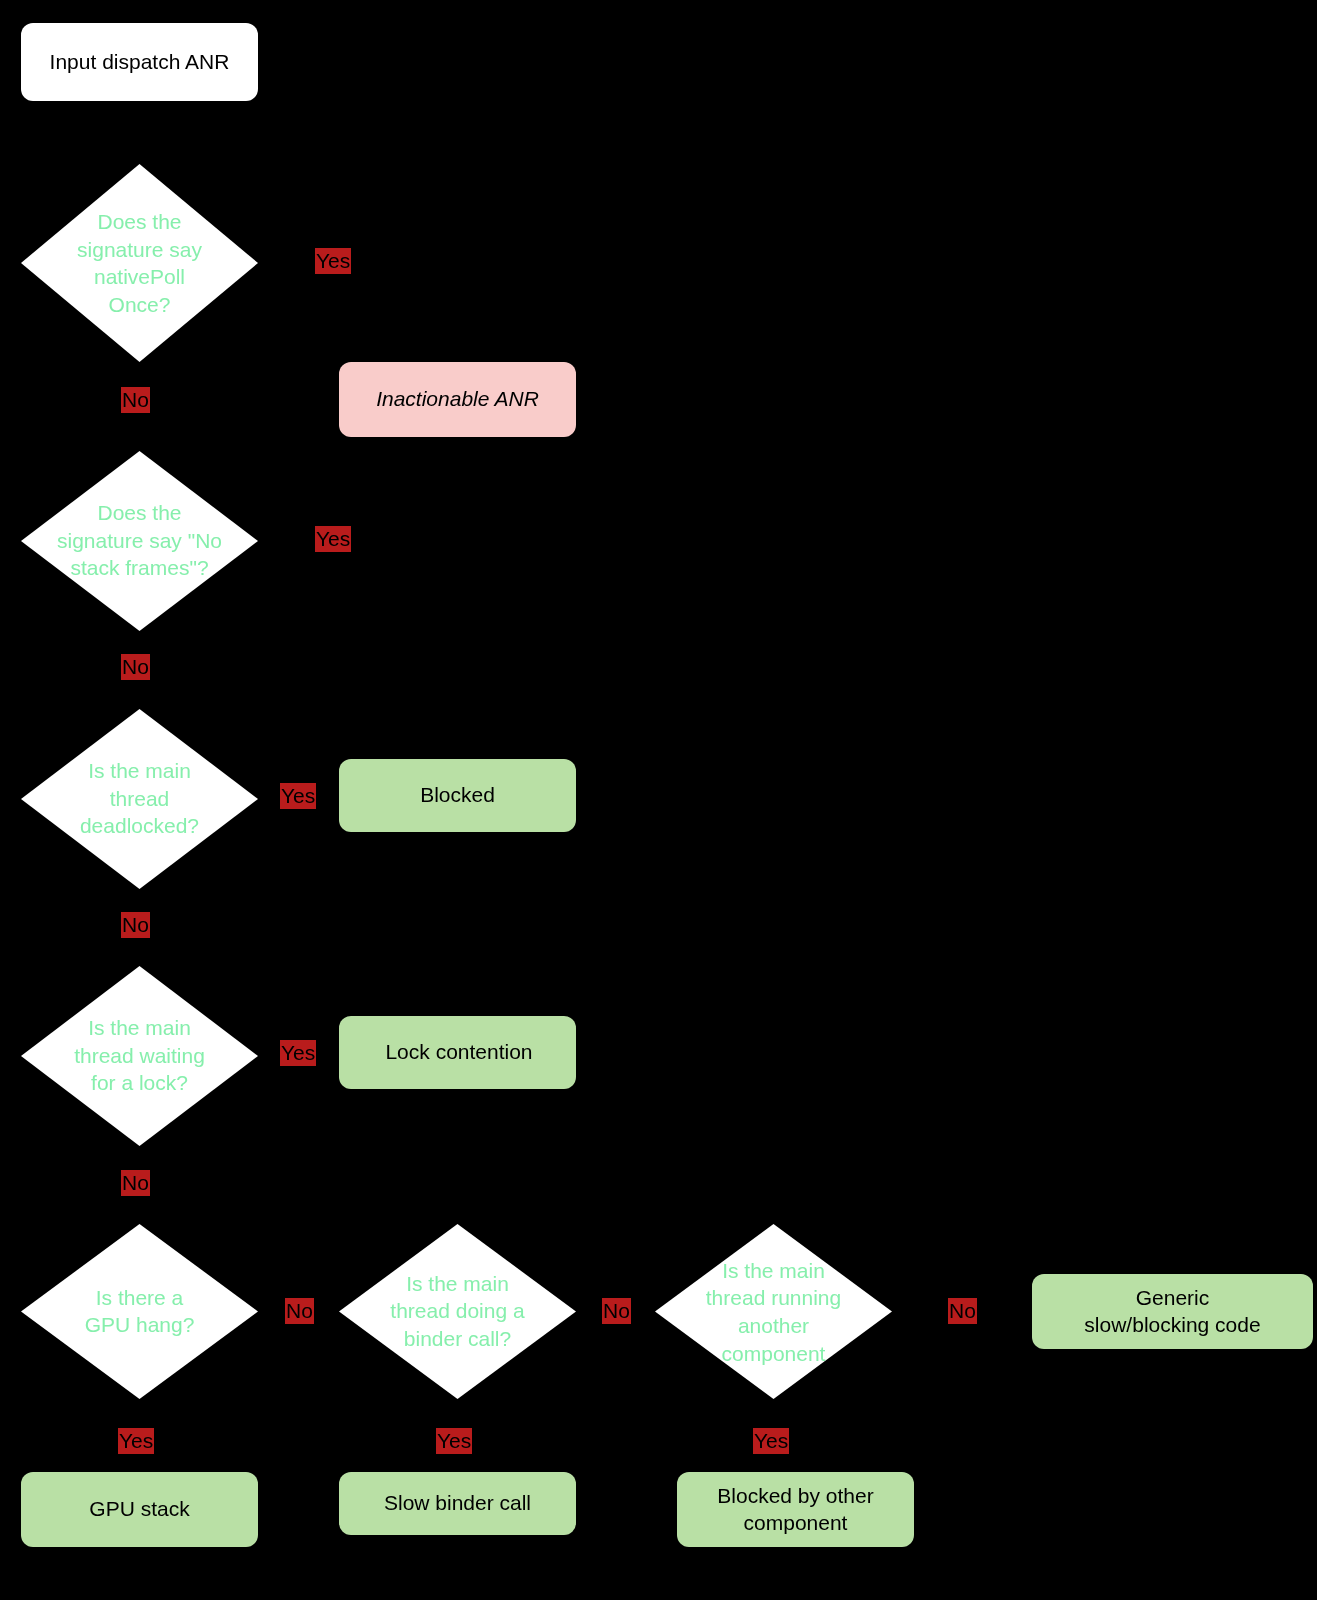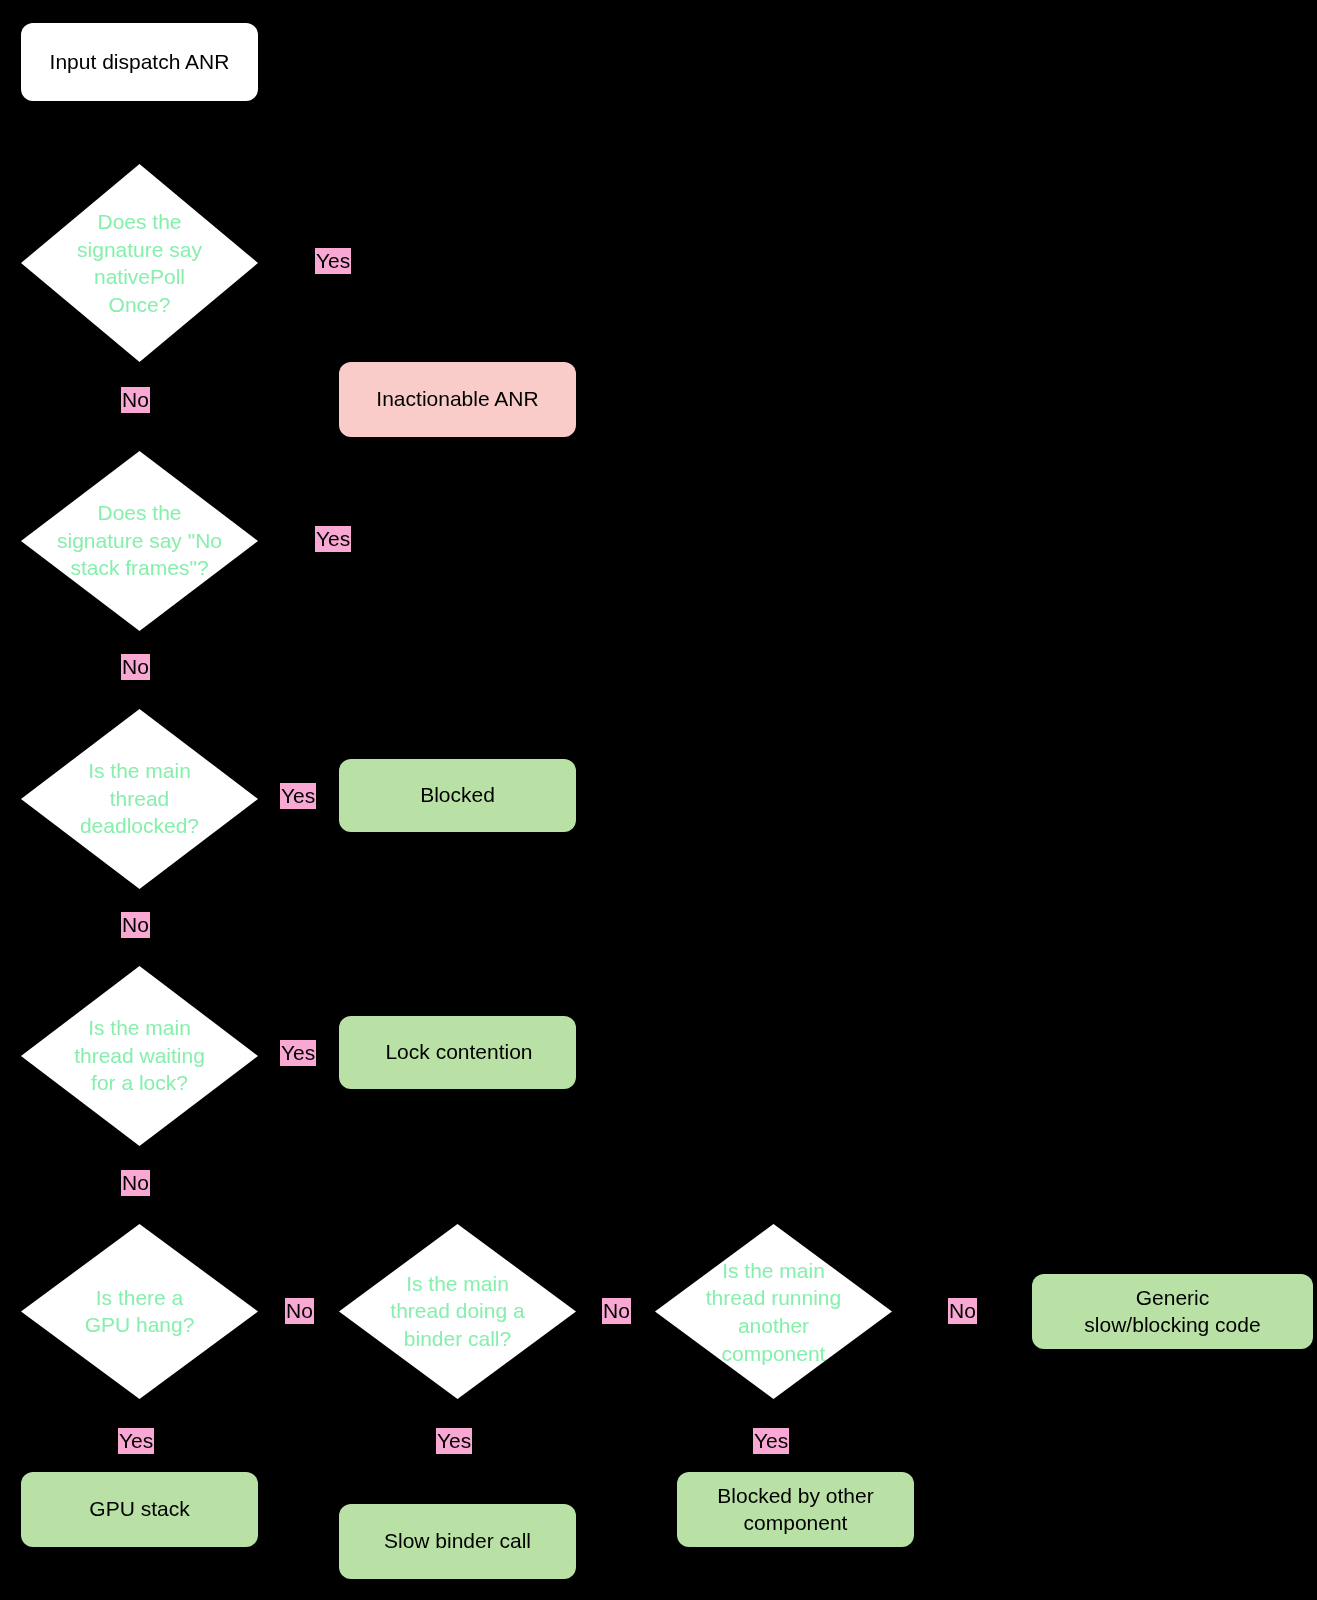--- a/index.html
+++ b/index.html
@@ -70,21 +70,21 @@
   
   .decision.overflow .dia-text {
     width: 200px;
     left: 50%;
     margin-left: -100px;
   }
 
   
   .edge-label {
     position: absolute;
-    background: #f9a8d4;
+    background: #b91c1c;
     color: #000000;
     font-size: 21px;
     line-height: 1.0;
     padding: 2px 1px 3px 1px;
     white-space: nowrap;
   }
 
   
   .connector {
     position: absolute;
@@ -158,32 +158,32 @@
   </div>
 
   <div class="decision overflow" style="left:655px; top:1222px; width:237px; height:175px;">
     <div class="dia-shape"></div>
     <div class="dia-text">Is the main
 thread running
 another
 component</div>
   </div>
 
-  <div class="node-box fill-pink" style="left:339px; top:360px; width:237px; height:75px;">Inactionable ANR</div>
+  <div class="node-box fill-pink" style="left:339px; top:360px; width:237px; height:75px;font-style:italic;">Inactionable ANR</div>
 
   <div class="node-box fill-green" style="left:339px; top:757px; width:237px; height:73px;">Blocked</div>
 
   <div class="node-box fill-green" style="left:339px; top:1014px; width:237px; height:73px;padding-left:13px;">Lock contention</div>
 
   <div class="node-box fill-green" style="left:1032px; top:1272px; width:281px; height:75px;">Generic
 slow/blocking code</div>
 
   <div class="node-box fill-green" style="left:21px; top:1470px; width:237px; height:75px;">GPU stack</div>
 
-  <div class="node-box fill-green" style="left:339px; top:1470px; width:237px; height:75px;margin-top:32px;">Slow binder call</div>
+  <div class="node-box fill-green" style="left:339px; top:1470px; width:237px; height:63px;">Slow binder call</div>
 
   <div class="node-box fill-green" style="left:655px; top:1470px; width:237px; height:75px;margin-left:22px;">Blocked by other
 component</div>
 
   <div class="edge-label" style="left:315px; top:246px;">Yes</div>
   <div class="edge-label" style="left:121px; top:385px;">No</div>
 
   <div class="edge-label" style="left:315px; top:524px;">Yes</div>
   <div class="edge-label" style="left:121px; top:652px;">No</div>
 

